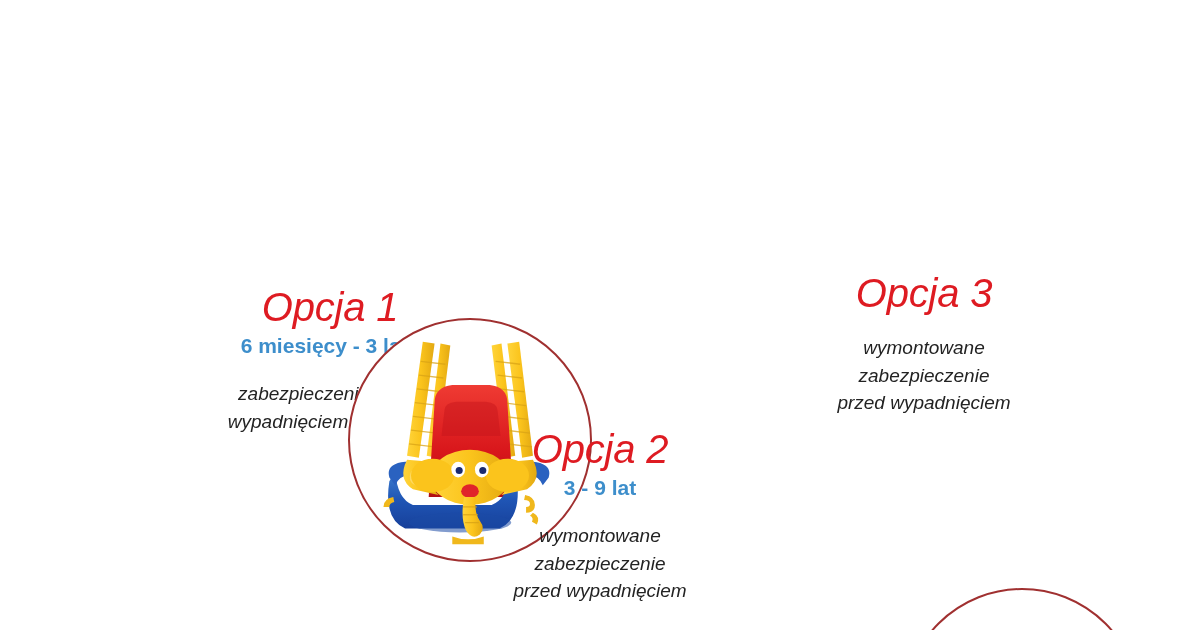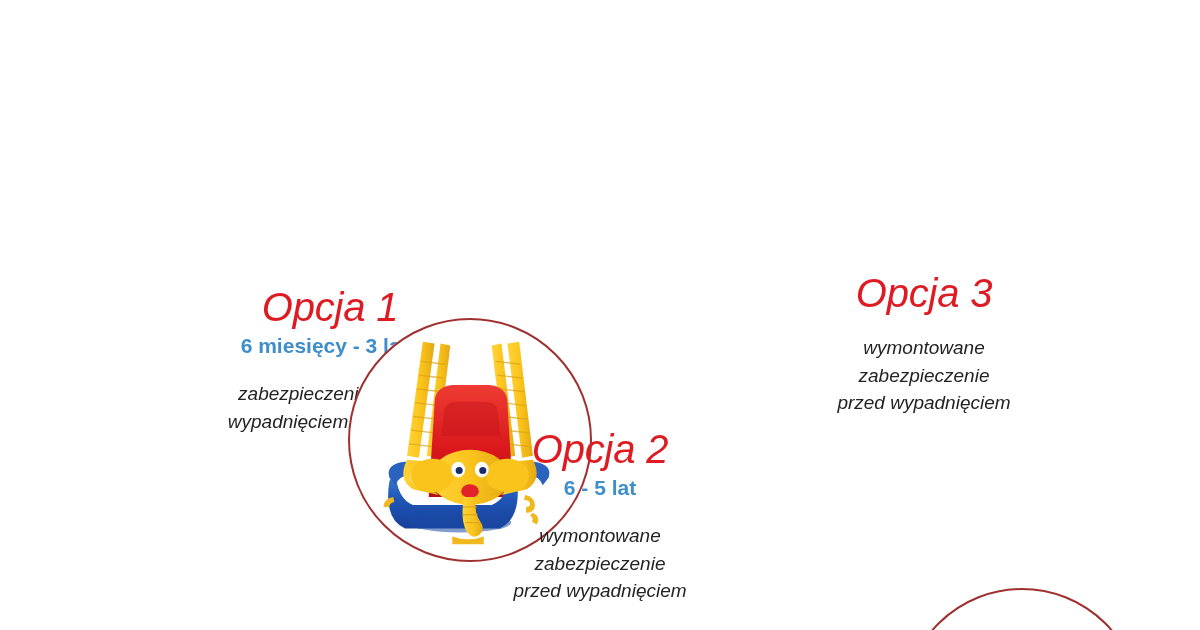--- a/index.html
+++ b/index.html
@@ -264,21 +264,21 @@
           <path d="M186 160 q12 2 12 12 q0 9 -10 9 l0 -7 q4 0 4 -4 q0 -5 -7 -5 Z"></path>
           <path d="M34 162 q-12 2 -12 12 l7 0 q0 -5 6 -6 Z"></path>
           <circle cx="30" cy="180" r="5"></circle>
           <circle cx="194" cy="180" r="5"></circle>
           <path d="M172 172 q10 0 10 8 l-7 0 q0 -3 -4 -3 Z"></path>
         </g>
       </svg>
     </div>
 
     <h2 class="opt-title">Opcja 2</h2>
-    <p class="opt-age">6 - 5 lat</p>
+    <p class="opt-age">3 - 9 lat</p>
     <p class="opt-desc">
       <span class="line">wymontowane</span>
       <span class="line">zabezpieczenie</span>
       <span class="line">przed wypadnięciem</span>
     </p>
   </div>
 
   <div class="option" id="option-3">
 
     <h2 class="opt-title">Opcja 3</h2>

